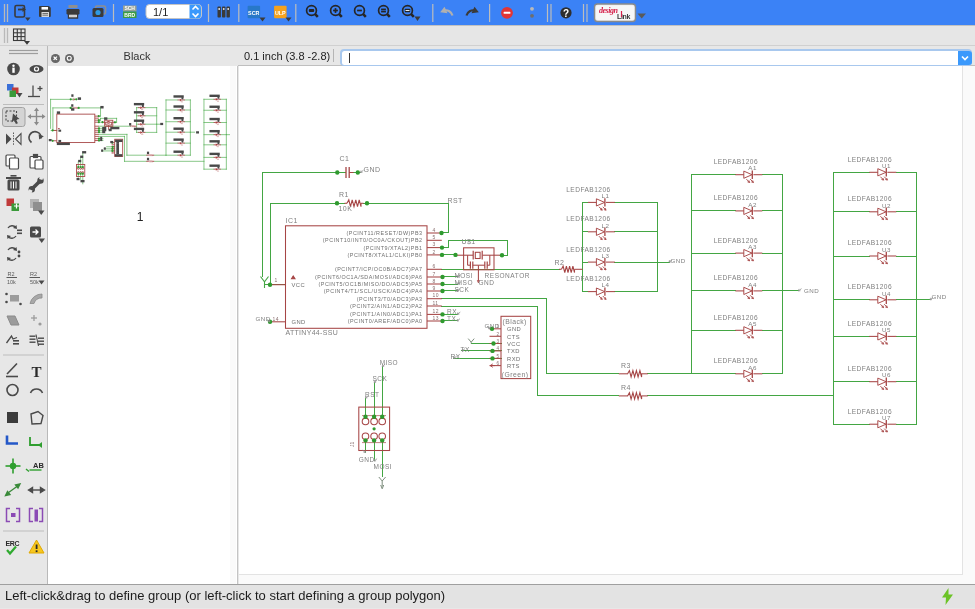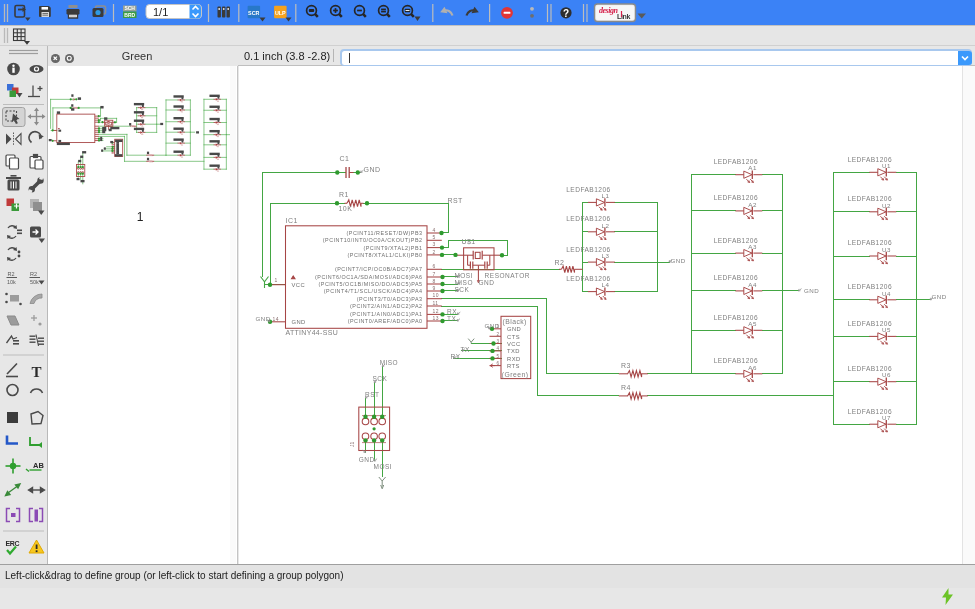--- a/index.html
+++ b/index.html
@@ -6,21 +6,21 @@
 #tb1{left:0;top:0;width:975px;height:26px;background:#3b82f6;border-bottom:1px solid #c2c2c2}
 #tb2{left:0;top:26px;width:975px;height:20px;background:#e6e6e6;border-bottom:1px solid #d0d0d0}
 #row3{left:0;top:46px;width:975px;height:20px;background:#e7e7e7;border-bottom:1px solid #bfbfbf}
 #grip3{left:9px;top:50px;width:29px;height:1px;border-top:1.5px solid #9d9d9d;box-shadow:0 3px 0 #9d9d9d}
 #shhdr{left:47px;top:46px;width:191px;height:20px;background:#e7e7e7;border-left:1px solid #b9b9b9}
 #sheets{left:47px;top:66px;width:191px;height:519.5px;background:#fff;border-left:1px solid #b9b9b9;border-right:1px solid #c4c4c4}
 #sidebar{left:0;top:46px;width:47px;height:539.5px;background:#e7e7e7}
 #canvas{left:238.5px;top:66px;width:723.5px;height:519.5px;background:#fff;overflow:hidden}
 #vscroll{left:962px;top:66px;width:13px;height:519.5px;background:#fafafa;border-left:1px solid #e3e3e3}
 #hscroll{left:238.5px;top:573.5px;width:723.5px;height:12px;background:#fafafa;border-top:1px solid #e3e3e3}
-#status{left:0;top:564px;width:975px;height:23.5px;background:#e3e3e3;border-top:1px solid #9f9f9f;font-size:10px;color:#1c1c1c;line-height:22px;padding-left:5px}
+#status{left:0;top:584px;width:975px;height:23.5px;background:#e3e3e3;border-top:1px solid #9f9f9f;font-size:13px;color:#1c1c1c;line-height:22px;padding-left:5px}
 #coord{left:244px;top:46px;font-size:11px;color:#222;line-height:20px}
 #csep{left:333px;top:49px;width:1px;height:13px;background:#b5b5b5}
 #cmdw{left:340px;top:48.5px;width:632px;height:17px;border-radius:4px;background:#a8c8ee;padding:1.5px}
 #cmd{width:629px;height:14px;background:#fff;border-radius:2.5px;position:relative}
 #caret{position:absolute;left:7px;top:2px;width:1px;height:10px;background:#333}
 #cmdbtn{position:absolute;right:0;top:1.5px;width:14px;height:14px;background:#3b99fc;border-radius:0 3px 3px 0}
 .hbtn{position:absolute;top:53.5px;width:8.5px;height:8.5px;border-radius:50%;background:#676767;color:#fff;text-align:center;font-weight:bold}
 #sht{position:absolute;left:47px;top:46px;width:180px;text-align:center;font-size:11px;color:#333;line-height:21px}
 .thumb{position:absolute;left:0;top:0}
 #pg1{position:absolute;left:47px;top:210px;width:186px;text-align:center;font-size:12px;color:#222}
@@ -164,21 +164,21 @@
         <line x1="21.1" y1="3" x2="21.1" y2="14.5"></line>
         <line x1="13.5" y1="6.8" x2="25" y2="6.8"></line>
         <line x1="13.5" y1="10.6" x2="25" y2="10.6"></line>
       </g>
       <path d="M24,15 h6 L27,18.8 z" fill="#3a3a3a"></path>
     </svg>
   </div>
 <div class="abs" id="row3"></div>
 <div class="abs" id="grip3"></div>
 <div class="abs" id="shhdr"></div>
-<div class="abs" id="sht">Green</div>
+<div class="abs" id="sht">Black</div>
 <div class="hbtn" style="left:51px">
     <svg width="8.5" height="8.5">
       <path d="M2.6,2.6 L5.9,5.9 M5.9,2.6 L2.6,5.9" stroke="#fff" stroke-width="1.3"></path>
     </svg>
   </div>
 <div class="hbtn" style="left:64.5px">
     <svg width="8.5" height="8.5">
       <circle cx="4.25" cy="4.25" r="2" fill="none" stroke="#fff" stroke-width="1.1"></circle>
     </svg>
   </div>

